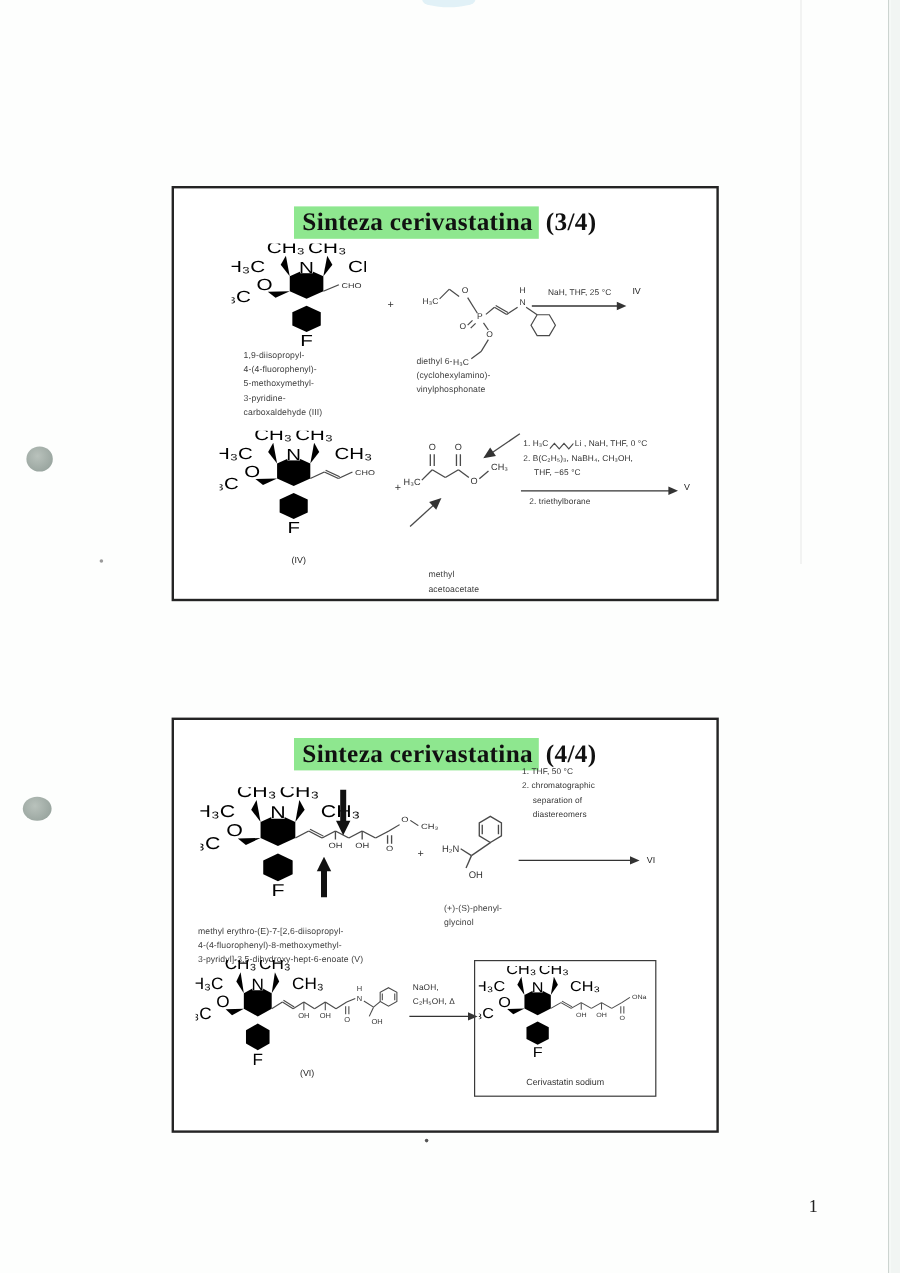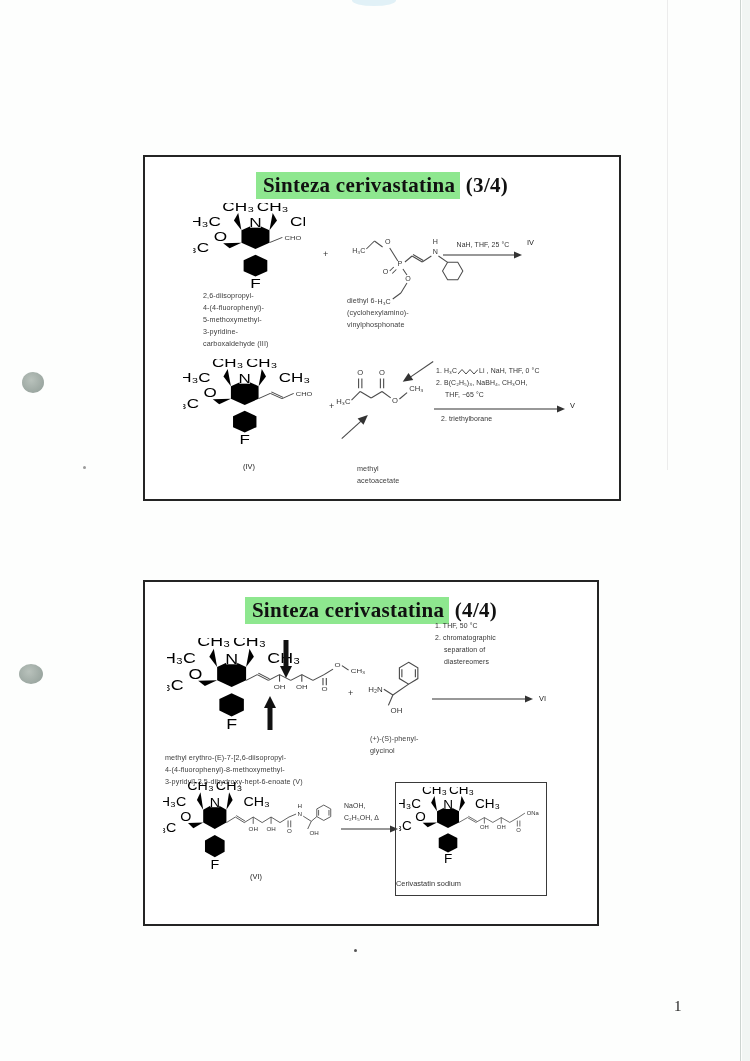--- a/index.html
+++ b/index.html
@@ -14,22 +14,22 @@
   .hole{position:absolute;border-radius:50%;
         background:radial-gradient(circle at 42% 38%, #b9c2bc 0%, #a2ada7 55%, #8f9c96 100%);}
   #hole1{left:22px;top:372px;width:22px;height:21px;}
   #hole2{left:19px;top:664px;width:24px;height:20px;}
   .dot{position:absolute;border-radius:50%;}
   #artifact-dot-1{left:83px;top:466px;width:3px;height:3px;background:#9a9a9a;}
   #artifact-dot-2{left:354px;top:949px;width:3px;height:3px;background:#555;}
   #page-number{position:absolute;left:674px;top:998px;font:15px "Liberation Serif",serif;color:#222;}
 
   .slide{position:absolute;left:143px;width:452px;height:342px;border:2px solid #242424;background:#fff;}
-  #slide-1{top:155px;padding-left:22px;}
-  #slide-2{top:580px;}
+  #slide-1{top:155px;}
+  #slide-2{top:598px;}
   .title{position:absolute;top:16px;left:0;width:100%;text-align:center;
          font:bold 21px "Liberation Serif",serif;color:#111;letter-spacing:.3px;}
   .hl{background:#8ee78f;padding:1px 5px 2px 7px;}
 
   .abs{position:absolute;}
   .lab{font:7.2px/1.65 "Liberation Sans",sans-serif;color:#3d3d3d;white-space:pre-line;letter-spacing:.1px;}
   .cond{font:6.9px/1.75 "Liberation Sans",sans-serif;color:#333;letter-spacing:.1px;white-space:pre-line;}
   .plus{font:9px "Liberation Sans",sans-serif;color:#333;}
   .roman{font:7.4px "Liberation Sans",sans-serif;color:#222;}
   .condrow{display:flex;align-items:center;gap:1px;}
@@ -37,21 +37,21 @@
 
   svg.struct text{font-family:"Liberation Sans",sans-serif;font-size:7px;fill:#333;}
   svg.struct line, svg.struct path, svg.struct polyline{stroke:#4a4a4a;stroke-width:1;fill:none;}
   svg.struct polygon{fill:#333;stroke:none;}
   svg.arrow line{stroke:#333;stroke-width:1.1;}
   svg.arrow polygon{fill:#333;}
   svg.boldarrow line{stroke:#111;stroke-width:5;}
   svg.boldarrow polygon{fill:#111;}
 
   #product-box{position:absolute;left:250px;top:200px;width:150px;height:112px;border:1.5px solid #3a3a3a;}
-  #product-caption{position:absolute;bottom:7px;left:0;width:100%;
+  #product-caption{position:absolute;bottom:7px;left:0;width:100%;text-align:center;
                    font:7.4px "Liberation Sans",sans-serif;color:#333;}
 </style>
 </head>
 <body>
 
 <div id="page">
 
   <svg width="0" height="0" style="position:absolute">
     <defs>
       <g id="pyr">
@@ -132,21 +132,21 @@
       <text x="89" y="23" text-anchor="middle">H</text>
     </svg>
 
     <div class="cond abs" style="left:298px;top:82px;width:80px;text-align:center">NaH, THF,  25 °C</div>
     <svg class="arrow abs" style="left:298px;top:93px" width="80" height="10">
       <line x1="0" y1="5" x2="72" y2="5"></line>
         <polygon points="71,1.5 79,5 71,8.5"></polygon>
     </svg>
     <div class="roman abs" style="left:382px;top:81px">IV</div>
 
-    <div class="lab abs" style="left:58px;top:133px">2,6-diisopropyl-
+    <div class="lab abs" style="left:58px;top:133px">1,9-diisopropyl-
 4-(4-fluorophenyl)-
 5-methoxymethyl-
 3-pyridine-
 carboxaldehyde  (III)</div>
     <div class="lab abs" style="left:202px;top:138px">diethyl 6-
 (cyclohexylamino)-
 vinylphosphonate</div>
 
     <svg class="struct abs" style="left:38px;top:202px" width="132" height="92" viewBox="4 12 124 110" preserveAspectRatio="none">
       <use href="#pyr"></use>
@@ -178,21 +178,21 @@
       <text x="70" y="34">CH₃</text>
       <g>
         <line x1="92" y1="6" x2="69" y2="22" stroke-width="4"></line>
         <polygon points="64,25 69.3,16.7 73.7,23.3"></polygon>
       </g>
       <g>
         <line x1="8" y1="78" x2="27" y2="60.5" stroke-width="4"></line>
         <polygon points="32,56 28,65.1 22.6,59.1"></polygon>
       </g>
     </svg>
-    <div class="lab abs" style="left:212px;top:306px">methyl
+    <div class="lab abs" style="left:212px;top:316px">methyl
 acetoacetate</div>
 
     <div class="abs" style="left:291px;top:208px">
       <div class="cond condrow">
         <span>1. H₃C</span><svg width="20" height="7" viewBox="0 0 20 7">
             <polyline points="0,6 4,1.5 8,6 12,1.5 16,6 20,1.5" stroke="#4a4a4a" fill="none"></polyline>
           </svg><span>Li , NaH, THF,  0 °C</span>
       </div>
       <div class="cond">2. B(C₂H₅)₃,  NaBH₄,  CH₃OH,</div>
       <div class="cond indent">THF,  −65 °C</div>

